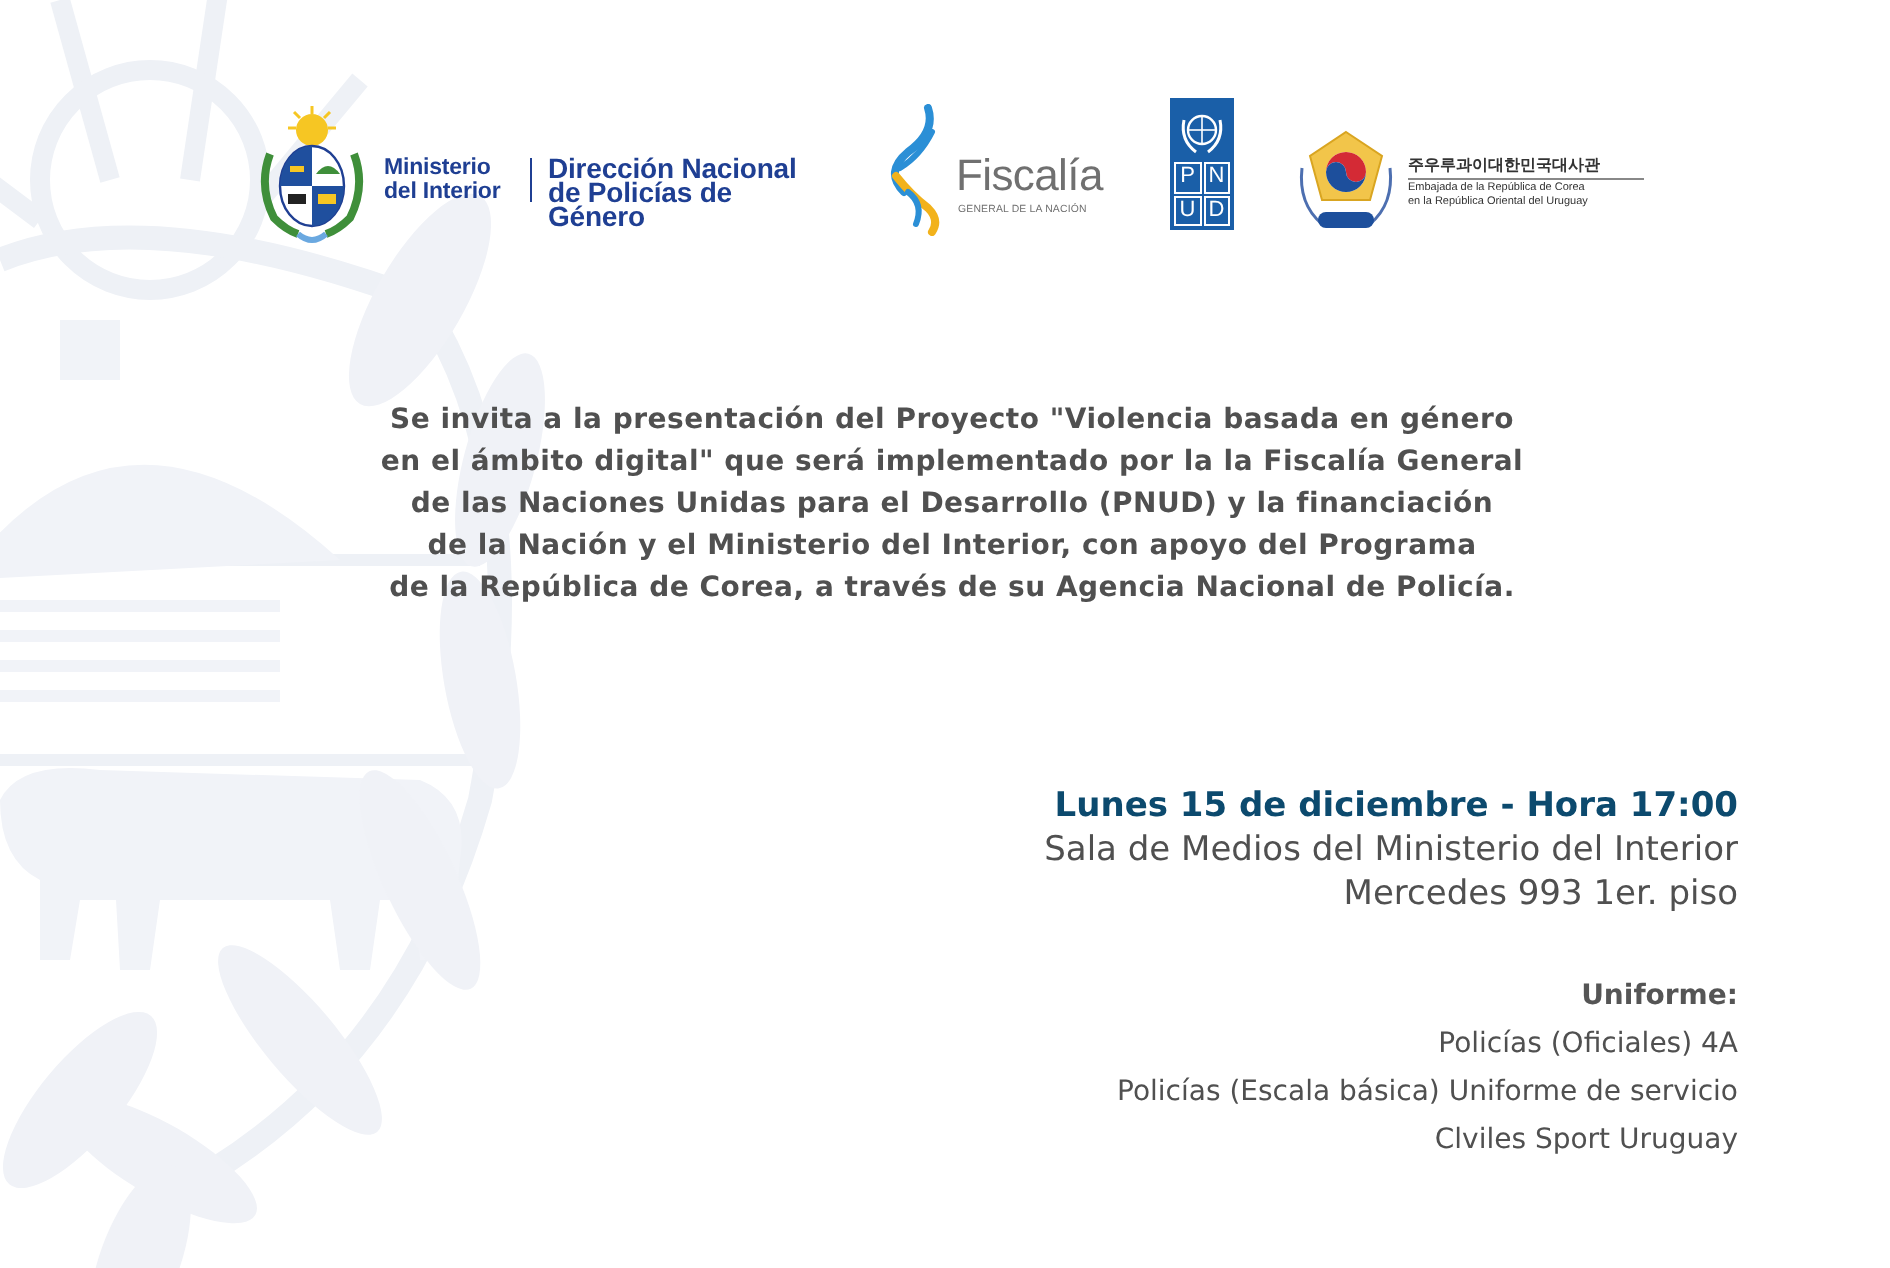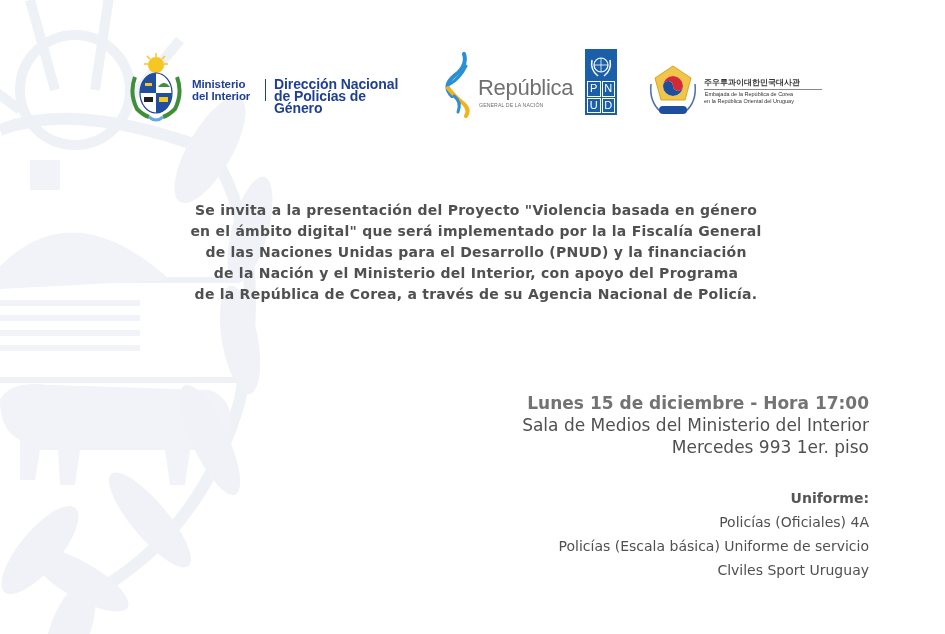--- a/index.html
+++ b/index.html
@@ -74,21 +74,21 @@
       position: absolute; left: 2px; top: 32px; width: 28px; height: 32px;
       display: grid; grid-template-columns: 1fr 1fr; grid-template-rows: 1fr 1fr; gap: 1px;
     }
     .pnud-cell {
       border: 1px solid #ffffff; color: #ffffff;
       font-family: "Liberation Sans", sans-serif; font-size: 11px;
       display: flex; align-items: center; justify-content: center; line-height: 1;
     }
 
     
-    .logo-kor { left: 647px; top: 62px; width: 200px; height: 56px; text-align: center; }
+    .logo-kor { left: 647px; top: 62px; width: 200px; height: 56px; }
     .kor-emblem { position: absolute; left: 0; top: 0; width: 52px; height: 56px; }
     .kor-hangul {
       position: absolute; left: 57px; top: 15px;
       font-family: "DejaVu Sans", sans-serif; font-weight: bold;
       font-size: 8px; color: #333333; white-space: nowrap;
     }
     .kor-line { position: absolute; left: 57px; top: 27px; width: 118px; height: 1px; background: #888; }
     .kor-sub {
       position: absolute; left: 57px; top: 29px;
       font-family: "Liberation Sans", sans-serif;
@@ -116,21 +116,21 @@
       right: 76px;
       top: 392px;
       width: 600px;
       text-align: right;
       font-family: "DejaVu Sans", sans-serif;
       font-size: 17px;
       line-height: 22px;
       color: #505050;
     }
     .details .line { display: block; white-space: nowrap; }
-    .details .bold { font-weight: bold; color: #737373; }
+    .details .bold { font-weight: bold; color: #0c4a6e; }
 
     .uniform {
       position: absolute;
       right: 76px;
       top: 486px;
       width: 600px;
       text-align: right;
       font-family: "DejaVu Sans", sans-serif;
       font-size: 14px;
       line-height: 24px;
@@ -219,21 +219,21 @@
     </div>
   </div>
 
   <div class="logo logo-fis">
     <svg class="fis-helix" viewBox="0 0 36 66" xmlns="http://www.w3.org/2000/svg">
       <path d="M24 2 Q28 14 14 24 Q2 34 12 44" fill="none" stroke="#2b8fd6" stroke-width="4" stroke-linecap="round"></path>
       <path d="M26 14 Q20 26 10 32" fill="none" stroke="#2b8fd6" stroke-width="3" stroke-linecap="round"></path>
       <path d="M8 36 Q16 46 24 52 Q30 58 26 64" fill="none" stroke="#f2b21b" stroke-width="4" stroke-linecap="round"></path>
       <path d="M14 44 Q22 50 18 60" fill="none" stroke="#2b8fd6" stroke-width="3" stroke-linecap="round"></path>
     </svg>
-    <div class="fis-name">República</div>
+    <div class="fis-name">Fiscalía</div>
     <div class="fis-sub">GENERAL DE LA NACIÓN</div>
   </div>
 
   <div class="logo logo-pnud">
     <svg class="pnud-emblem" viewBox="0 0 26 26" xmlns="http://www.w3.org/2000/svg">
       <circle cx="13" cy="13" r="7" fill="none" stroke="#ffffff" stroke-width="1.2"></circle>
       <line x1="13" y1="6" x2="13" y2="20" stroke="#ffffff" stroke-width="0.8"></line>
       <line x1="6" y1="13" x2="20" y2="13" stroke="#ffffff" stroke-width="0.8"></line>
       <path d="M4 8 Q2 18 10 24" fill="none" stroke="#ffffff" stroke-width="1.5"></path>
       <path d="M22 8 Q24 18 16 24" fill="none" stroke="#ffffff" stroke-width="1.5"></path>

